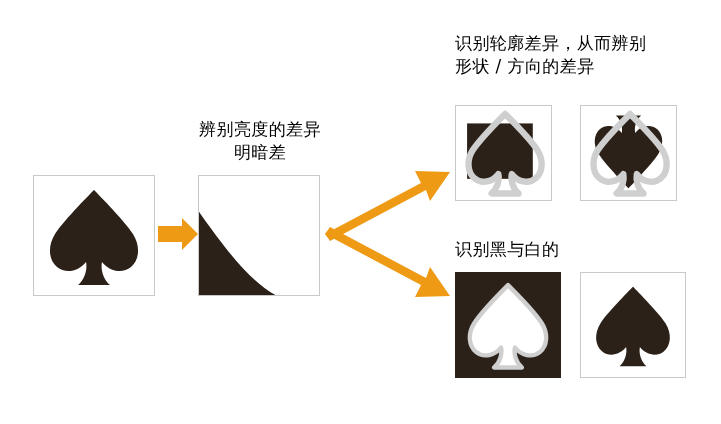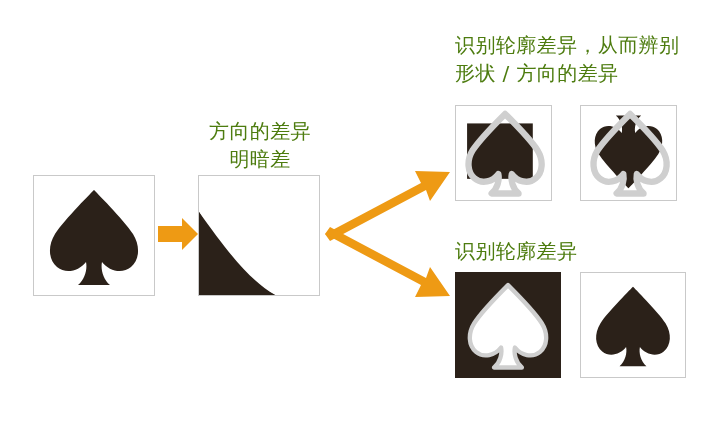--- a/index.html
+++ b/index.html
@@ -10,22 +10,22 @@
   #stage {
     position: relative;
     width: 721px;
     height: 424px;
     background: #ffffff;
     font-family: "DejaVu Sans", "Liberation Sans", sans-serif;
     overflow: hidden;
   }
   .label {
     position: absolute;
-    color: #4d7c0f;
-    font-size: 20px;
+    color: #000000;
+    font-size: 17px;
     line-height: 1.38;
     letter-spacing: 0.4px;
     white-space: pre-line;
     font-family: "DejaVu Sans", "Liberation Sans", sans-serif;
   }
   .label-center { text-align: center; }
   .panel {
     position: absolute;
     background: #ffffff;
     border: 1px solid #c9c9c9;
@@ -44,27 +44,27 @@
     height: 424px;
     pointer-events: none;
   }
 </style>
 </head>
 <body>
 
 <div id="stage">
 
 
-  <div class="label label-center" style="left:186px; top:118px; width:148px;">方向的差异
+  <div class="label label-center" style="left:186px; top:118px; width:148px;">辨别亮度的差异
 明暗差</div>
 
   <div class="label" style="left:455px; top:32px; width:255px;">识别轮廓差异，从而辨别
 形状 / 方向的差异</div>
 
-  <div class="label" style="left:455px; top:238px; width:230px;">识别轮廓差异</div>
+  <div class="label" style="left:455px; top:238px; width:230px;">识别黑与白的</div>
 
   <div class="panel" style="left:33px; top:175px; width:122px; height:121px;">
     <svg class="panel-inner" viewBox="0 0 120 120">
       <rect x="0" y="0" width="120" height="120" fill="#ffffff"></rect>
       <path d="M60 14
                C60 14 30 44 21 58
                C13.5 70 14.5 84 23 91
                C32 98.5 45 95 52 86
                C53.5 93 51 103 44 109
                L76 109

